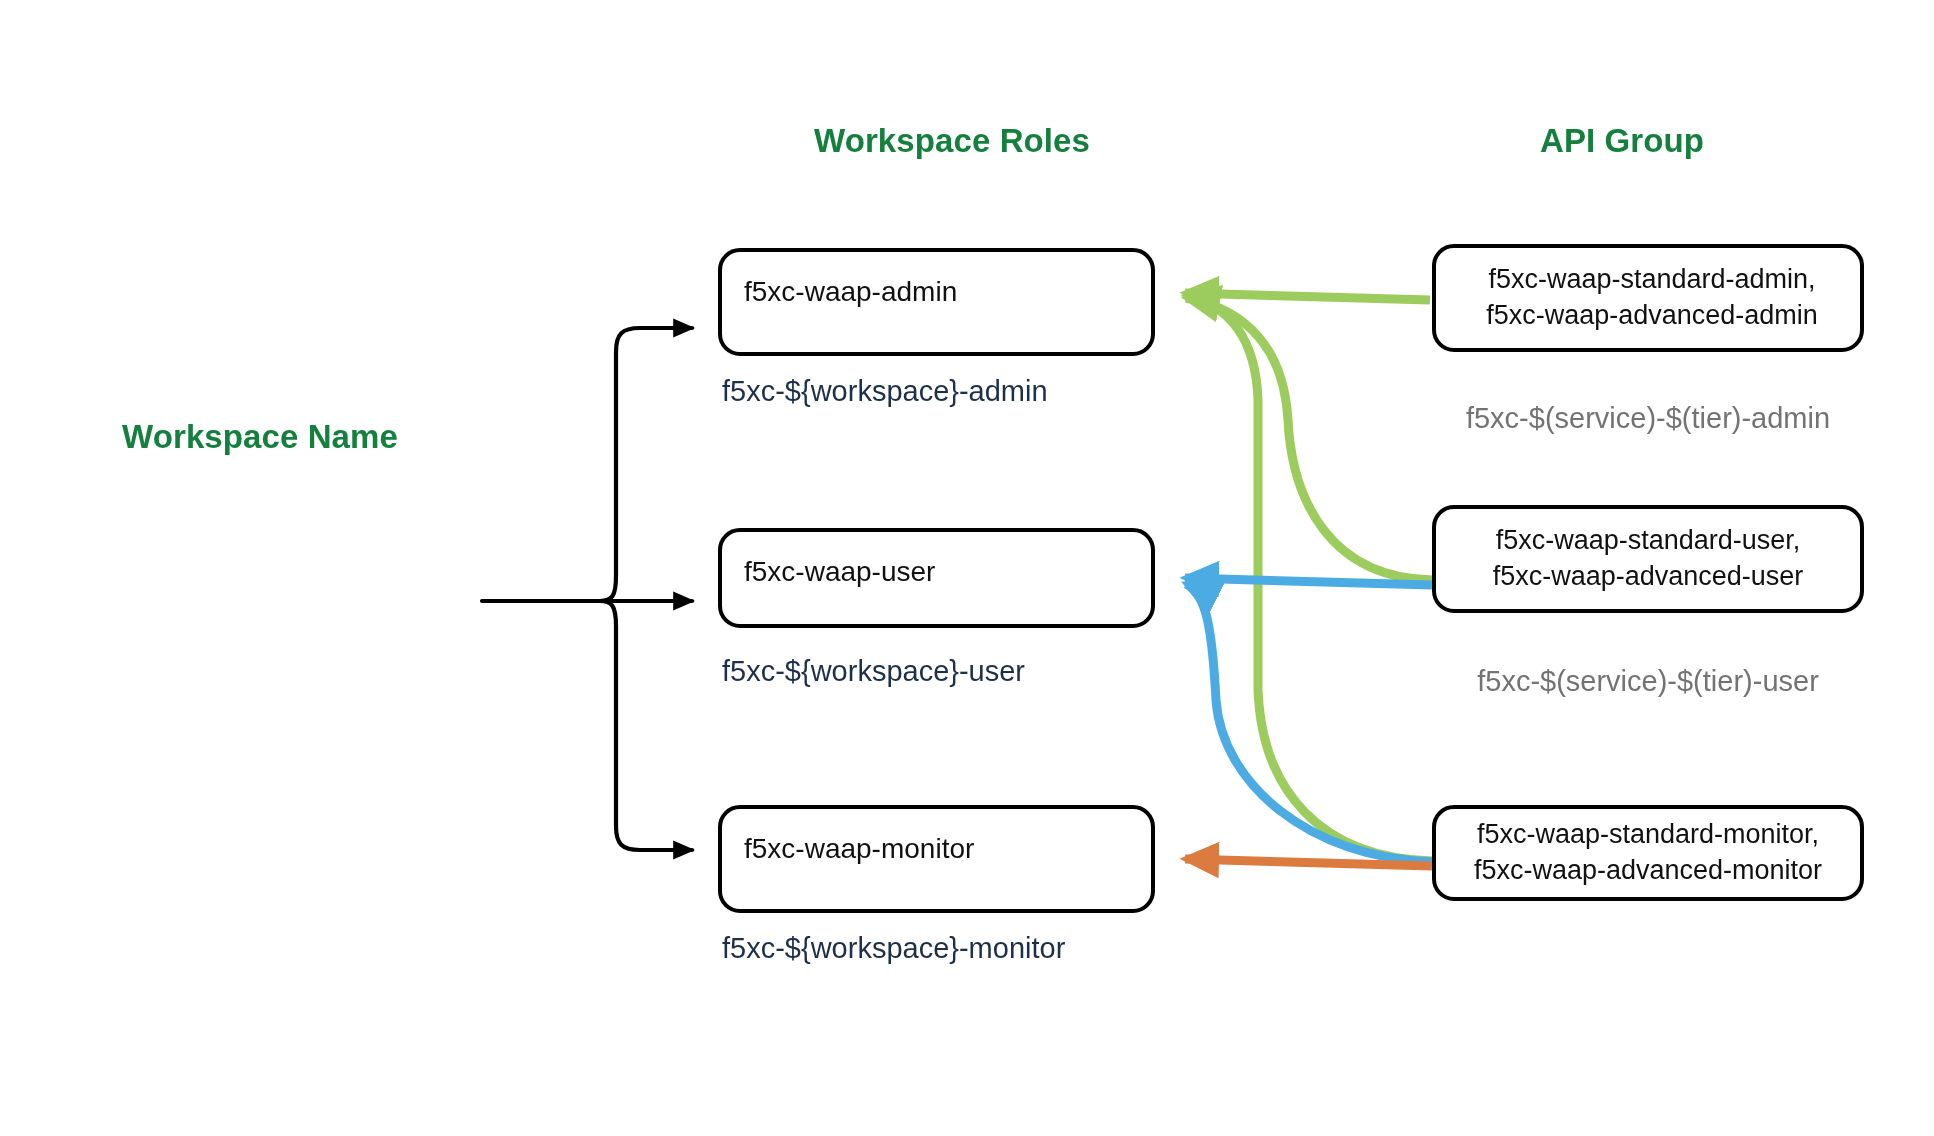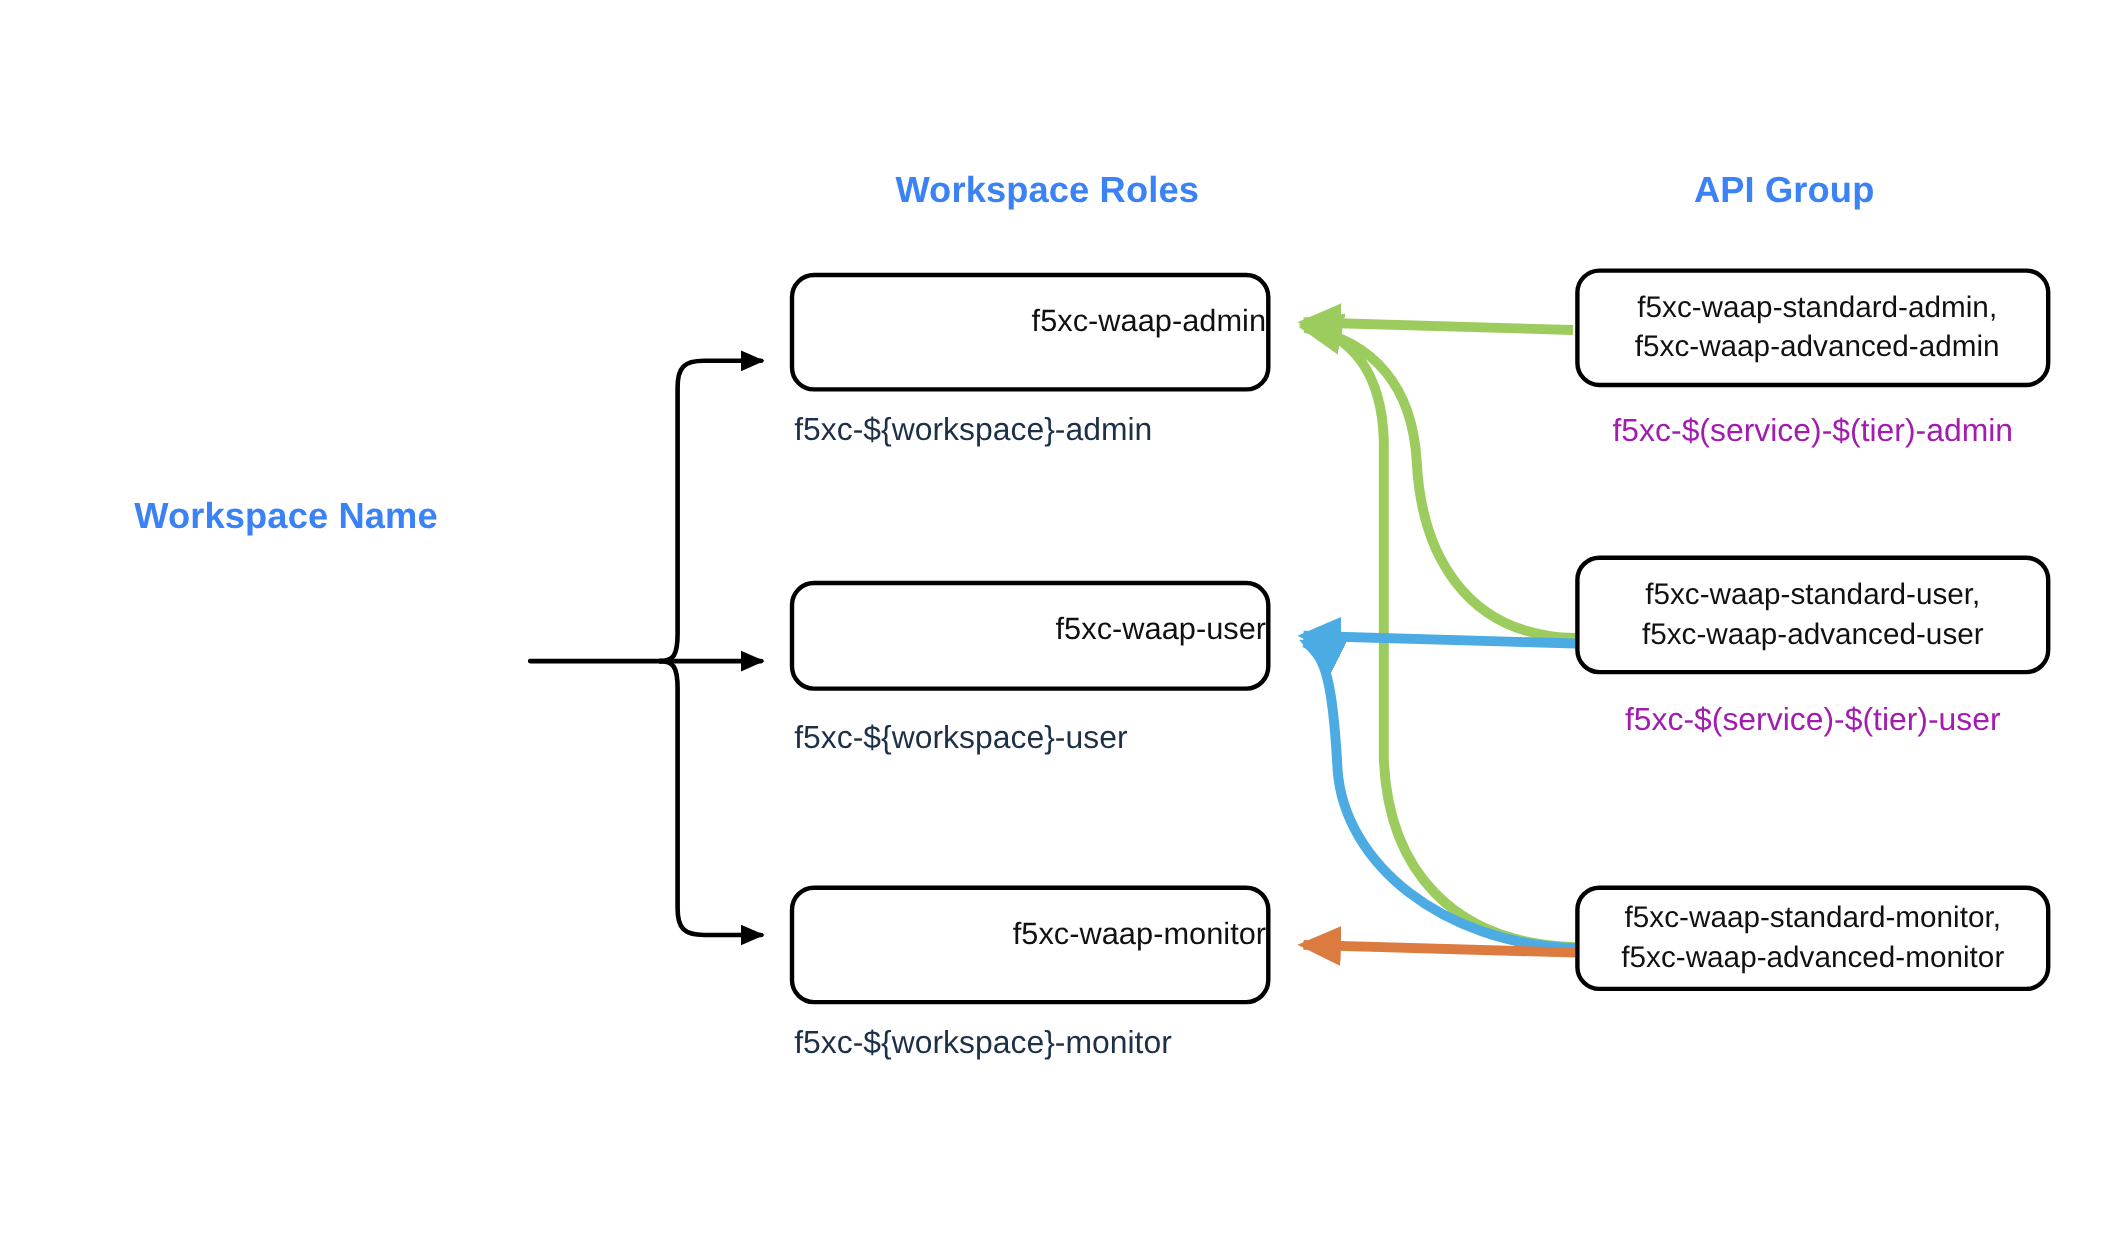--- a/index.html
+++ b/index.html
@@ -26,37 +26,35 @@
     top: 0;
     width: 1934px;
     height: 1136px;
     pointer-events: none;
   }
   
   .col-heading {
     position: absolute;
     font-size: 33px;
     font-weight: bold;
-    color: #3b82f6;
+    color: #15803d;
     letter-spacing: 0.1px;
     white-space: nowrap;
     text-align: center;
     transform: translateX(-50%);
-    margin-top: 32px;
   }
   
   .node {
     position: absolute;
     box-sizing: border-box;
     background: #ffffff;
     border: 4px solid #000000;
     border-radius: 22px;
     display: flex;
     align-items: center;
-    justify-content: flex-end;
   }
   .node-text {
     font-size: 28px;
     line-height: 1.32;
     color: #111111;
     white-space: pre-line;
   }
   
   .node.workspace {
     justify-content: center;
@@ -85,23 +83,24 @@
   
   .caption {
     position: absolute;
     font-size: 29px;
     white-space: nowrap;
   }
   .caption.role-caption {
     color: #1e3048;
   }
   .caption.api-caption {
-    color: #a21caf;
+    color: #737373;
     transform: translateX(-50%);
     text-align: right;
+    margin-top: 26px;
   }
 </style>
 </head>
 <body>
 
 <div id="diagram-root">
 
   <svg id="wires" viewBox="0 0 1934 1136" width="1934" height="1136">
     <defs>
       <marker id="arrow-black" viewBox="0 0 10 10" refX="8.6" refY="5" markerWidth="5.2" markerHeight="5.2" orient="auto-start-reverse">

